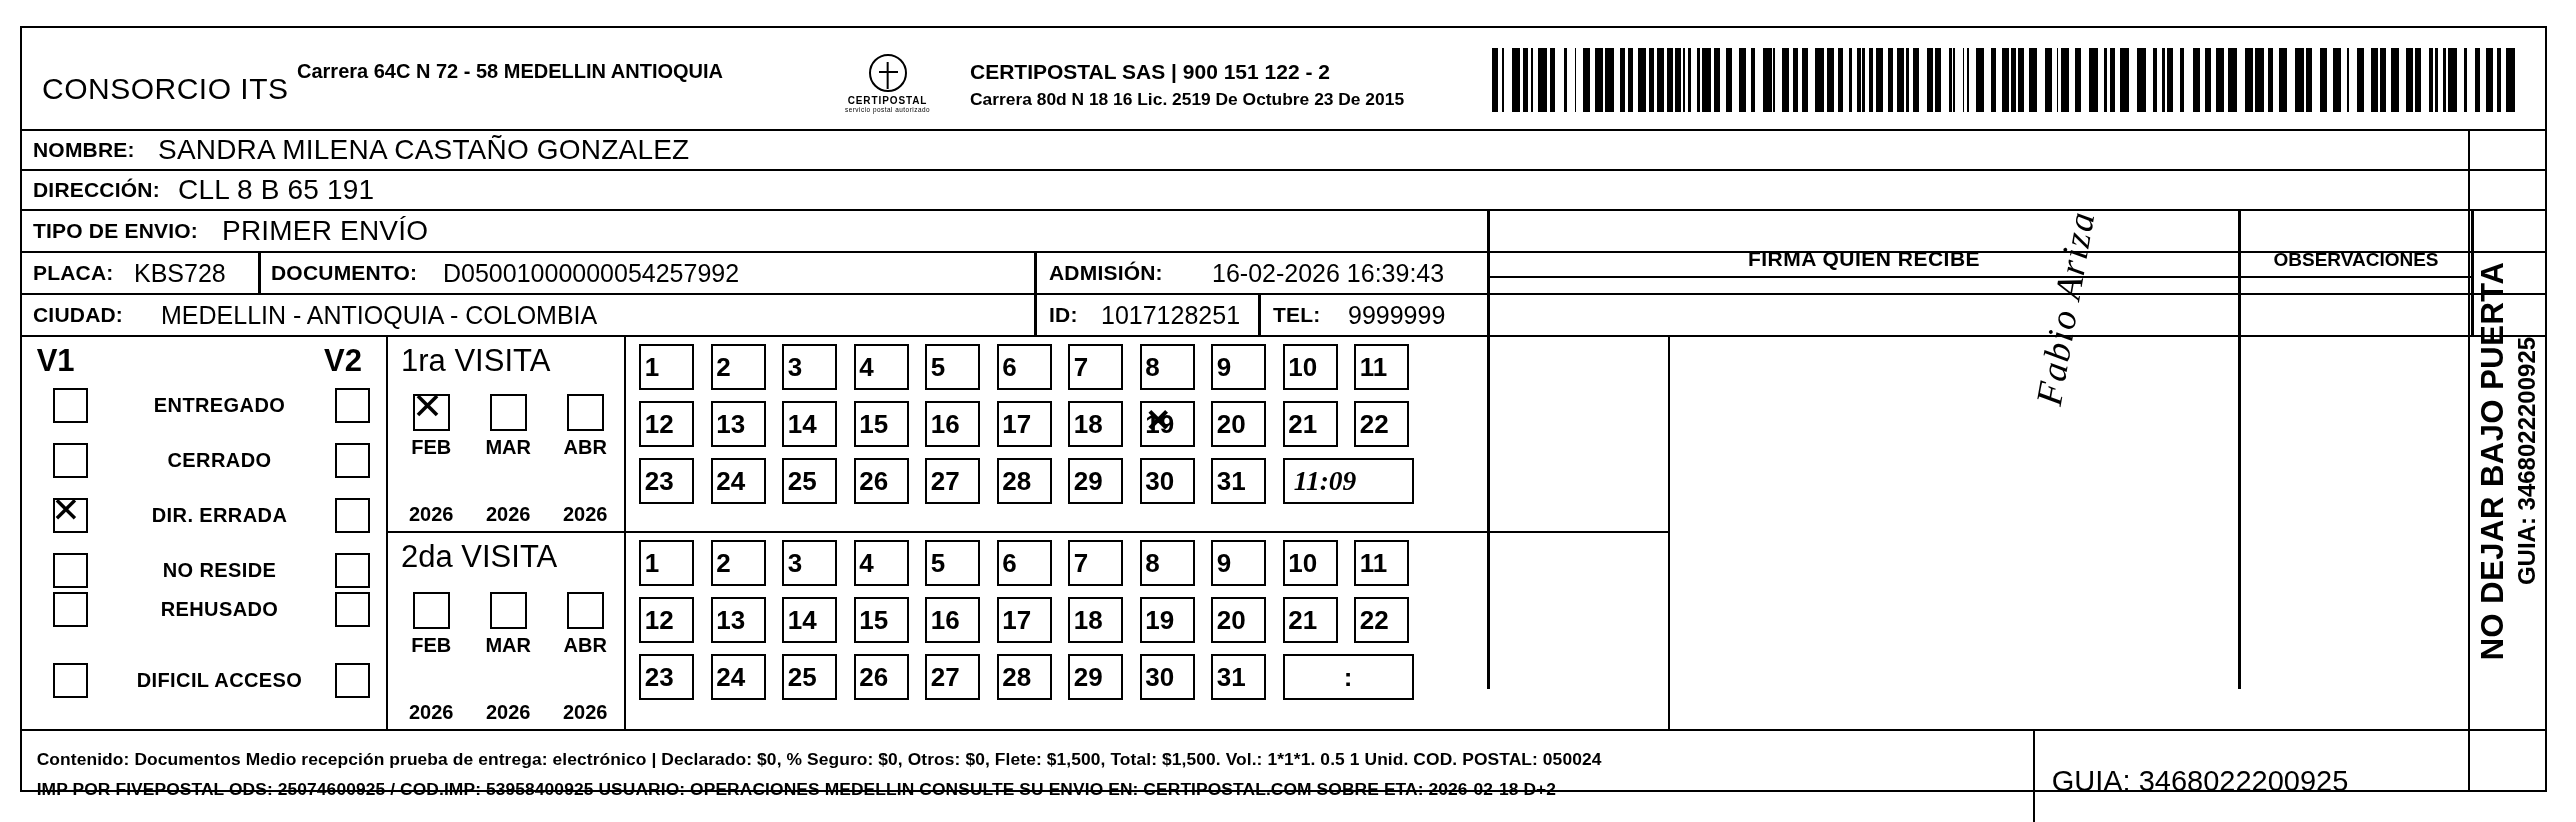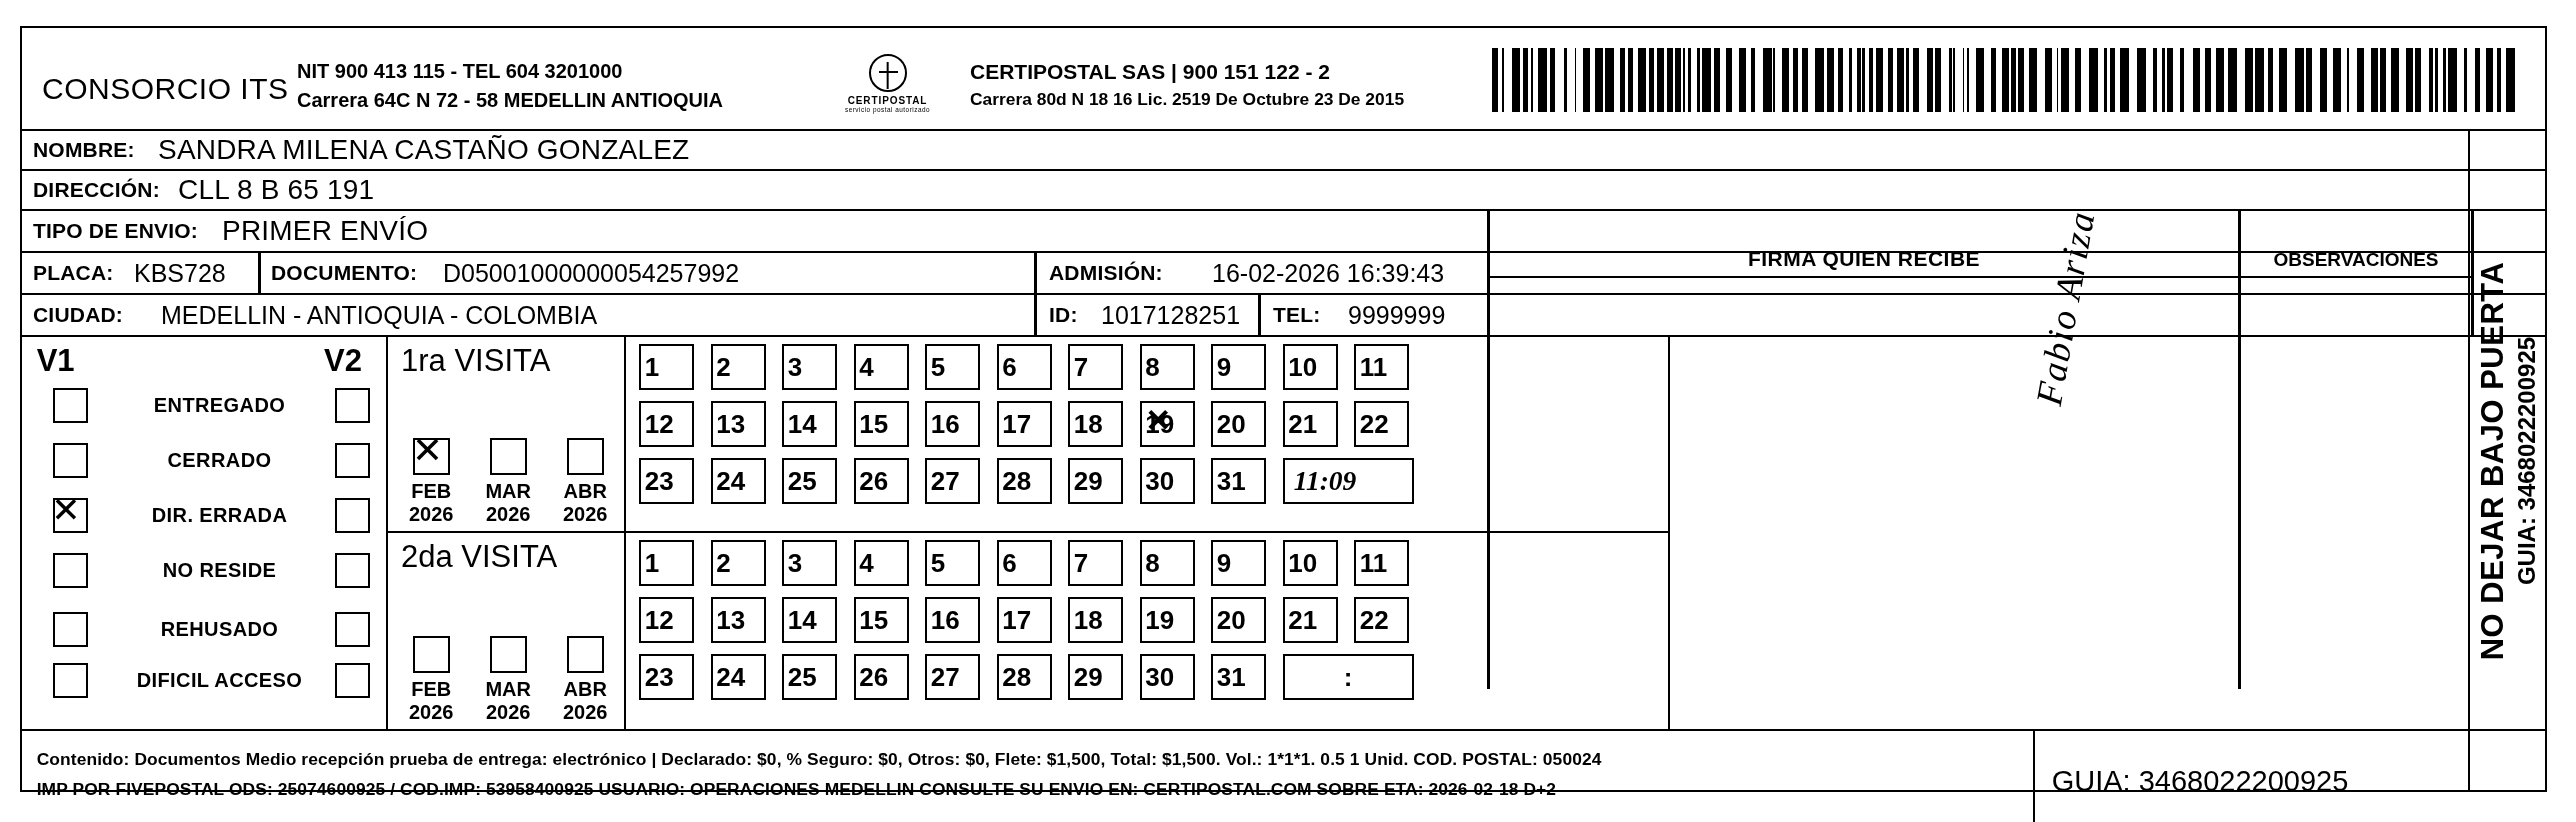--- a/index.html
+++ b/index.html
@@ -270,21 +270,21 @@
   }
   .month .mchk .x {
     position: absolute;
     left: -2.7px;
     top: -8.2px;
     font-size: 37px;
     line-height: 37px;
     font-family: "Liberation Serif", serif;
   }
   .month .mname { font-size: 20px; font-weight: bold; }
-  .month .myear { font-size: 20px; font-weight: bold; }
+  .month .myear { font-size: 20px; font-weight: bold; margin-top: 44px; }
 
   
   .days-col {
     position: absolute;
     left: 604px;
     top: 0;
     width: 1044px;
     height: 100%;
     border-right: 2.7px solid #000;
     box-sizing: border-box;
@@ -431,21 +431,20 @@
 </style>
 </head>
 <body>
 
 <div id="sheet">
   <div class="label-frame">
 
     <div class="header-row">
       <div class="consorcio">CONSORCIO ITS</div>
       <div class="nit-block">
-        <div>NIT 900 413 115 - TEL 604 3201000</div>
         <div>Carrera 64C N 72 - 58 MEDELLIN ANTIOQUIA</div>
       </div>
 
       <div class="certipostal-logo">
         <div class="circle"></div>
         <div class="logo-text">CERTIPOSTAL</div>
         <div class="logo-sub">servicio postal autorizado</div>
       </div>
 
       <div class="cert-block">
@@ -718,21 +717,21 @@
                 <span class="x">✕</span>
               </div>
               <div class="opt-label">DIR. ERRADA</div>
               <div class="chk right"></div>
             </div>
             <div class="opt-row" style="top: 209px;">
               <div class="chk left"></div>
               <div class="opt-label">NO RESIDE</div>
               <div class="chk right"></div>
             </div>
-            <div class="opt-row" style="top: 268px;">
+            <div class="opt-row" style="top: 248px;">
               <div class="chk left"></div>
               <div class="opt-label">REHUSADO</div>
               <div class="chk right"></div>
             </div>
             <div class="opt-row" style="top: 319px;">
               <div class="chk left"></div>
               <div class="opt-label">DIFICIL ACCESO</div>
               <div class="chk right"></div>
             </div>
           </div>

